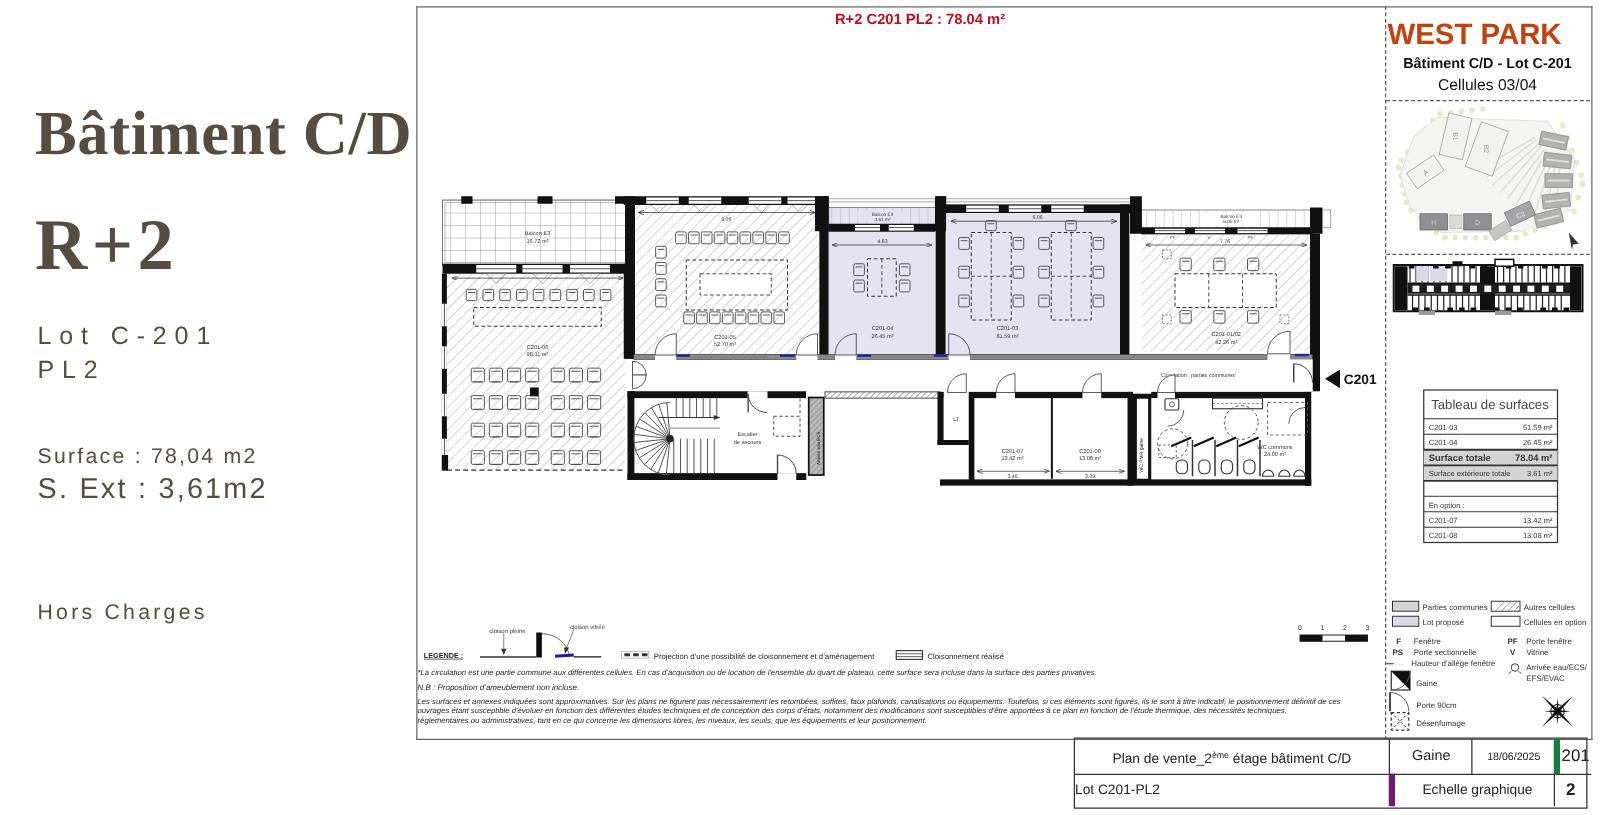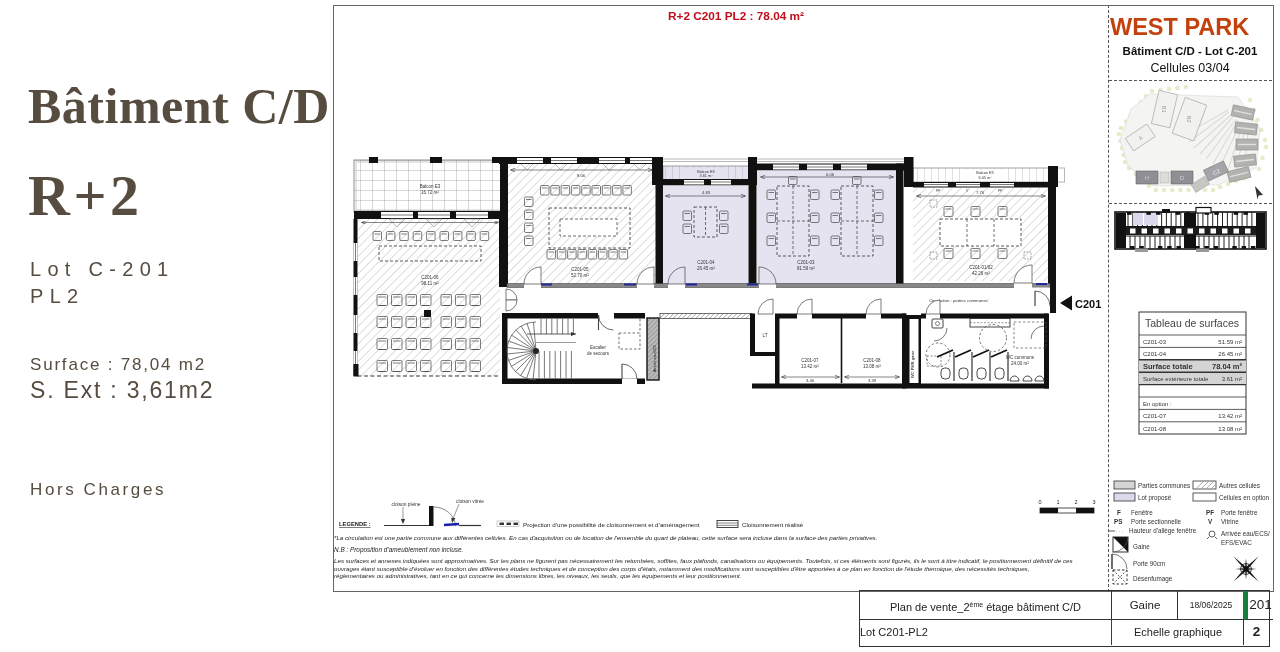--- a/index.html
+++ b/index.html
@@ -1061,16 +1061,16 @@
   <div class="abs" style="left:0;top:0;width:251px;height:28px;border-bottom:1px solid #333;text-align:center;line-height:28px">Plan de vente_2<span style="font-size:7px;vertical-align:4px">ème</span> étage bâtiment C/D</div>
 
   <div class="abs" style="left:251px;top:0;width:66px;height:28px;border-bottom:1px solid #333;border-left:1px solid #333;text-align:center;line-height:28px;font-size:11.5px">Gaine</div>
 
   <div class="abs" style="left:317px;top:0;width:66px;height:28px;border-bottom:1px solid #333;border-left:1px solid #333;text-align:center;line-height:28px;font-size:8.5px">18/06/2025</div>
 
   <div class="abs" style="left:383px;top:0;width:25px;height:28px;border-bottom:1px solid #333;border-left:5px solid #15803d;text-align:center;line-height:28px;font-weight:normal;font-size:13.5px">201</div>
 
   <div class="abs" style="left:0;top:28px;width:251px;height:26px;text-align:left;line-height:26px">Lot C201-PL2</div>
 
-  <div class="abs" style="left:251px;top:28px;width:132px;height:26px;border-left:1px solid #701a75;text-align:center;line-height:26px">Echelle graphique</div>
+  <div class="abs" style="left:251px;top:28px;width:132px;height:26px;border-left:5px solid #701a75;text-align:center;line-height:26px">Echelle graphique</div>
 
   <div class="abs" style="left:383px;top:28px;width:25px;height:26px;border-left:1px solid #333;text-align:center;line-height:26px;font-weight:bold;font-size:13.5px">2</div>
 </div>
 
 </body></html>

